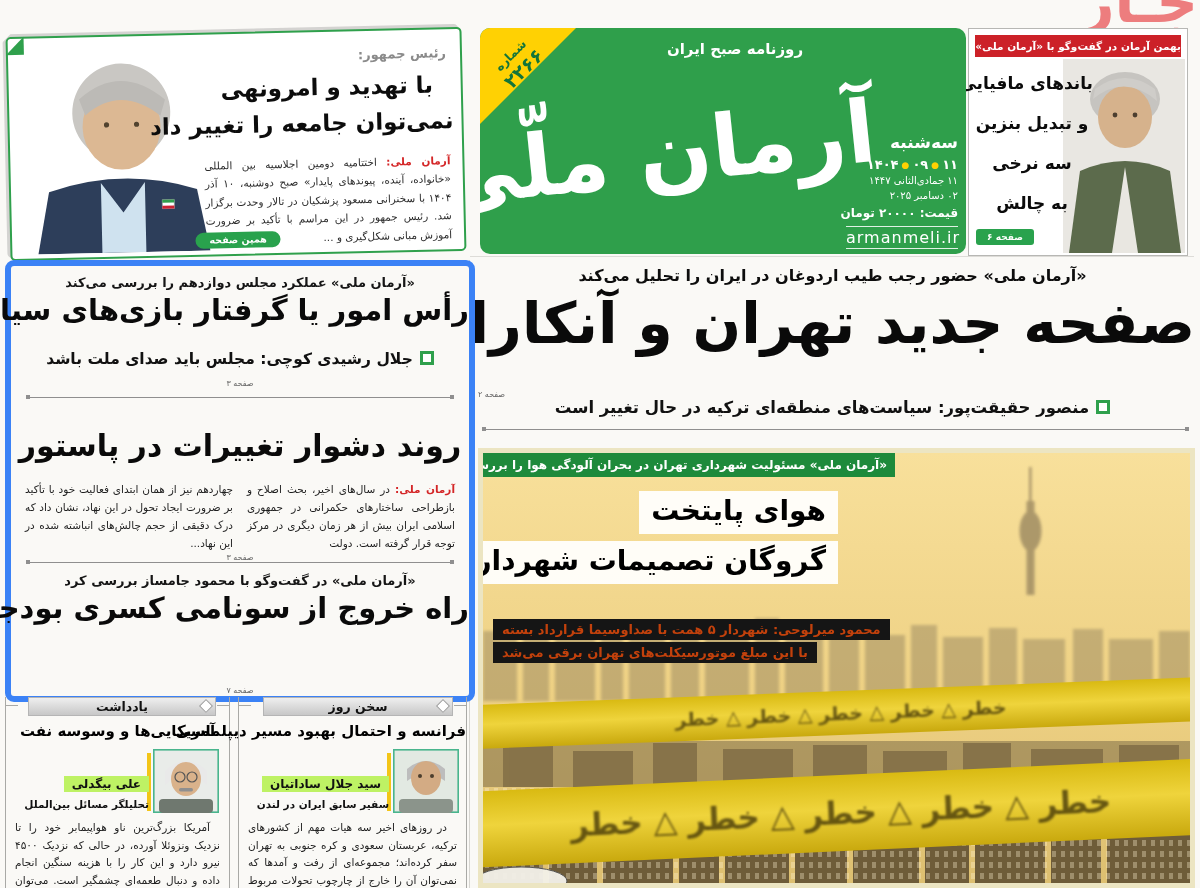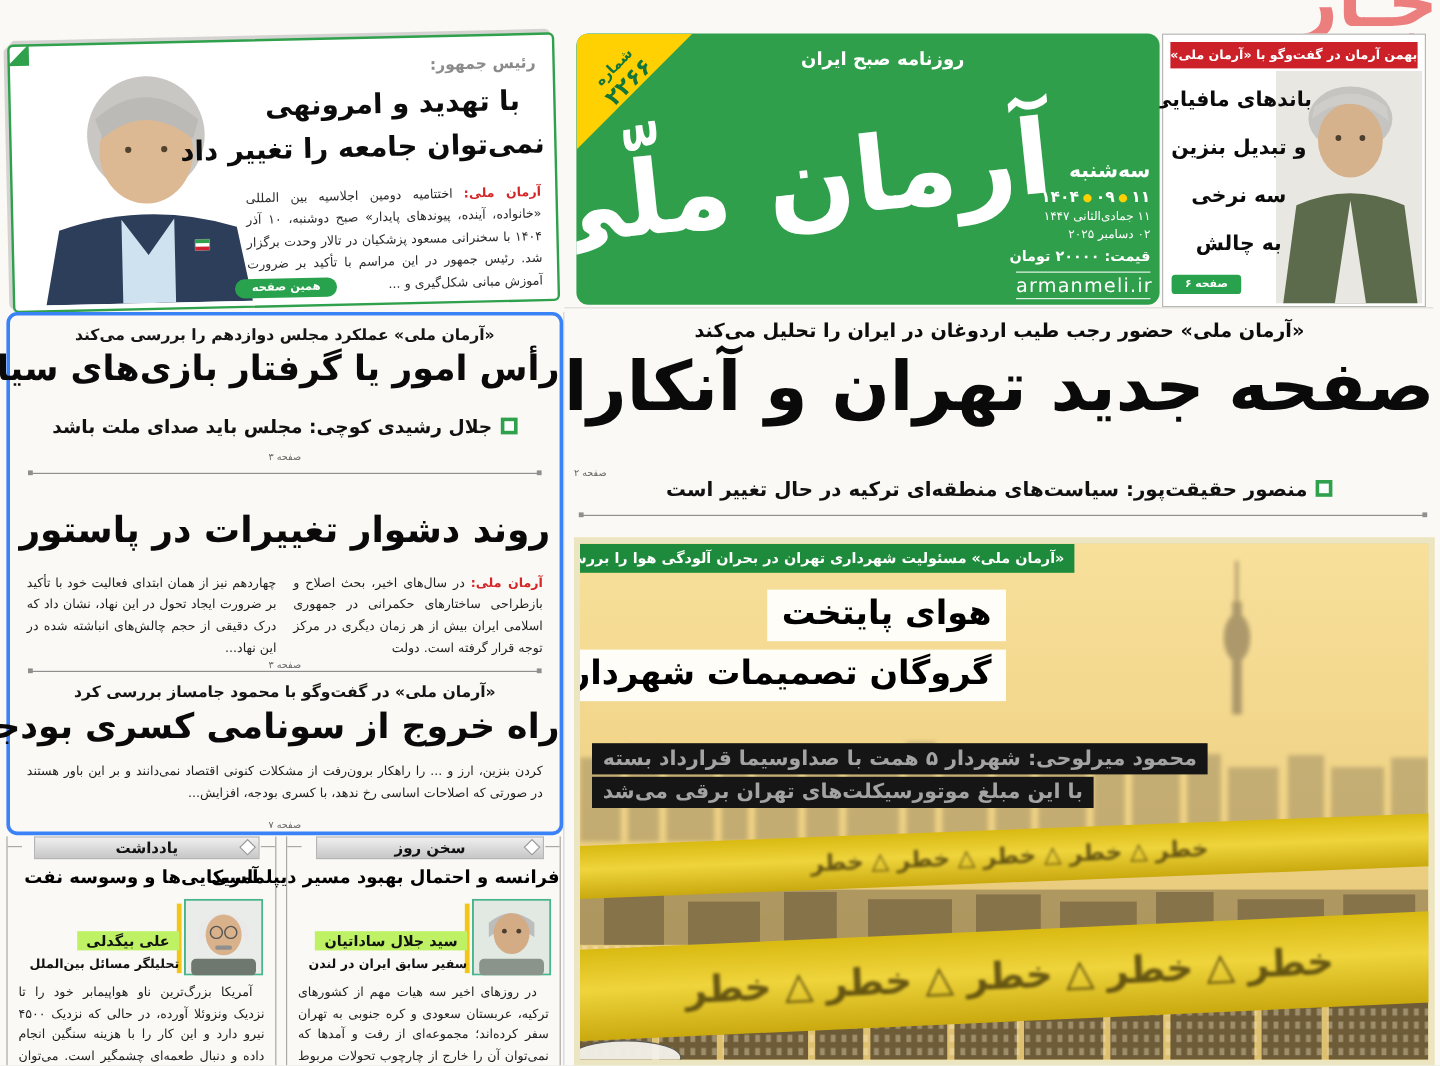--- a/index.html
+++ b/index.html
@@ -63,21 +63,21 @@
   .ls-sub{left:470px;top:398px;width:725px;text-align:center;font-weight:bold;font-size:16.5px;color:#111;white-space:nowrap;}
   .gbullet{display:inline-block;width:8px;height:8px;border:3px solid #2fa04c;background:#fff;margin-left:7px;vertical-align:-1px;}
   .pnote{font-size:8px;color:#666;}
   .ls-pnote{left:478px;top:390px;}
   .hsep{border-top:1px solid #8f8f8f;}
   .hsep::before,.hsep::after{content:"";position:absolute;top:-3px;width:4px;height:4px;background:#8f8f8f;}
   .hsep::before{right:-1px;} .hsep::after{left:-1px;}
   .ls-rule{left:483px;top:429px;width:705px;}
 
   
-  .lcol{left:5px;top:260px;width:458px;height:430px;border:3px solid #3b82f6;border-radius:9px;}
+  .lcol{left:5px;top:260px;width:458px;height:430px;border:6px solid #3b82f6;border-radius:9px;}
   .lcol .kick{position:absolute;left:0;right:0;text-align:center;font-weight:bold;font-size:13px;color:#161616;white-space:nowrap;}
   .lcol .head{position:absolute;left:0;right:0;text-align:center;font-weight:bold;color:#0a0a0a;white-space:nowrap;}
   .lcol .sub{position:absolute;left:0;right:0;text-align:center;font-weight:bold;font-size:15.5px;white-space:nowrap;}
   .lcol .pn{position:absolute;left:0;right:0;text-align:center;}
   .lcol .sep{position:absolute;left:16px;right:16px;}
   .twocol{position:absolute;left:14px;right:14px;display:flex;gap:14px;}
   .twocol>div{flex:1;font-size:10.5px;line-height:1.7;text-align:justify;color:#1e1e1e;}
 
   
   .bbox{top:697px;height:191px;border-left:1px solid #a9a9a6;border-right:1px solid #a9a9a6;}
@@ -102,22 +102,22 @@
   .tape1{left:-12px;top:238px;width:740px;height:44px;transform:rotate(-2.2deg);}
   .tape1 span{font-size:19px;line-height:44px;letter-spacing:10px;}
   .tape2{left:-12px;top:322px;width:740px;height:76px;transform:rotate(-2.6deg);}
   .tape2 span{font-size:31px;line-height:76px;letter-spacing:16px;}
   .pol .gk{position:absolute;z-index:5;left:0;top:0;width:396px;height:24px;background:#1e8a3b;color:#fff;
            font-weight:bold;font-size:12px;line-height:24px;padding:0 8px;text-align:right;white-space:nowrap;overflow:hidden;}
   .pol .hls{position:absolute;z-index:5;right:352px;top:38px;display:flex;flex-direction:column;align-items:flex-end;direction:ltr;}
   .pol .hls .hline{background:rgba(255,255,255,.93);direction:rtl;white-space:nowrap;font-weight:bold;
                    font-size:28px;color:#000;padding:3px 12px 7px;margin-bottom:7px;}
   .pol .subs{position:absolute;z-index:5;left:10px;top:166px;display:flex;flex-direction:column;align-items:flex-start;direction:ltr;}
-  .pol .subs .sline{background:#151515;direction:rtl;white-space:nowrap;color:#a3a3a3;font-weight:bold;
-                    font-size:17px;padding:3px 9px;margin-bottom:2px;}
+  .pol .subs .sline{background:#151515;direction:rtl;white-space:nowrap;color:#c2410c;font-weight:bold;
+                    font-size:13px;padding:3px 9px;margin-bottom:2px;}
 
   .vrule{left:469px;top:260px;height:628px;border-left:1px solid #d6d5d1;}
 </style>
 </head>
 <body>
 
 <div class="page">
 
   <div class="abs frag">
     <span>جـار</span>
@@ -211,21 +211,20 @@
     <div class="twocol" style="top:215px;">
       <div><span class="redlbl">آرمان ملی:</span> <span>در سال‌های اخیر، بحث اصلاح و بازطراحی ساختارهای حکمرانی در جمهوری اسلامی ایران بیش از هر زمان دیگری در مرکز توجه قرار گرفته است. دولت</span></div>
       <div><span>چهاردهم نیز از همان ابتدای فعالیت خود با تأکید بر ضرورت ایجاد تحول در این نهاد، نشان داد که درک دقیقی از حجم چالش‌های انباشته شده در این نهاد...</span></div>
     </div>
     <div class="pn pnote" style="top:287px;">صفحه ۳</div>
     <div class="sep hsep" style="top:296px;"></div>
 
     <div class="kick" style="top:307px;">«آرمان ملی» در گفت‌وگو با محمود جامساز بررسی کرد</div>
     <div class="head" style="top:325px;font-size:29px;">راه خروج از سونامی کسری بودجه</div>
     <div class="twocol" style="top:372px;">
-      <div><span>کردن بنزین، ارز و ... را راهکار برون‌رفت از مشکلات کنونی اقتصاد نمی‌دانند و بر این باور هستند در صورتی که اصلاحات اساسی رخ ندهد، با کسری بودجه، افزایش...</span></div>
     </div>
     <div class="pn pnote" style="top:420px;">صفحه ۷</div>
   </div>
 
   <div class="abs bbox notebox">
     <div class="cor l"></div>
     <div class="cor r"></div>
     <div class="bar" style="left:22px;width:186px;">
       <span>یادداشت</span>
       <span class="dia"></span>

